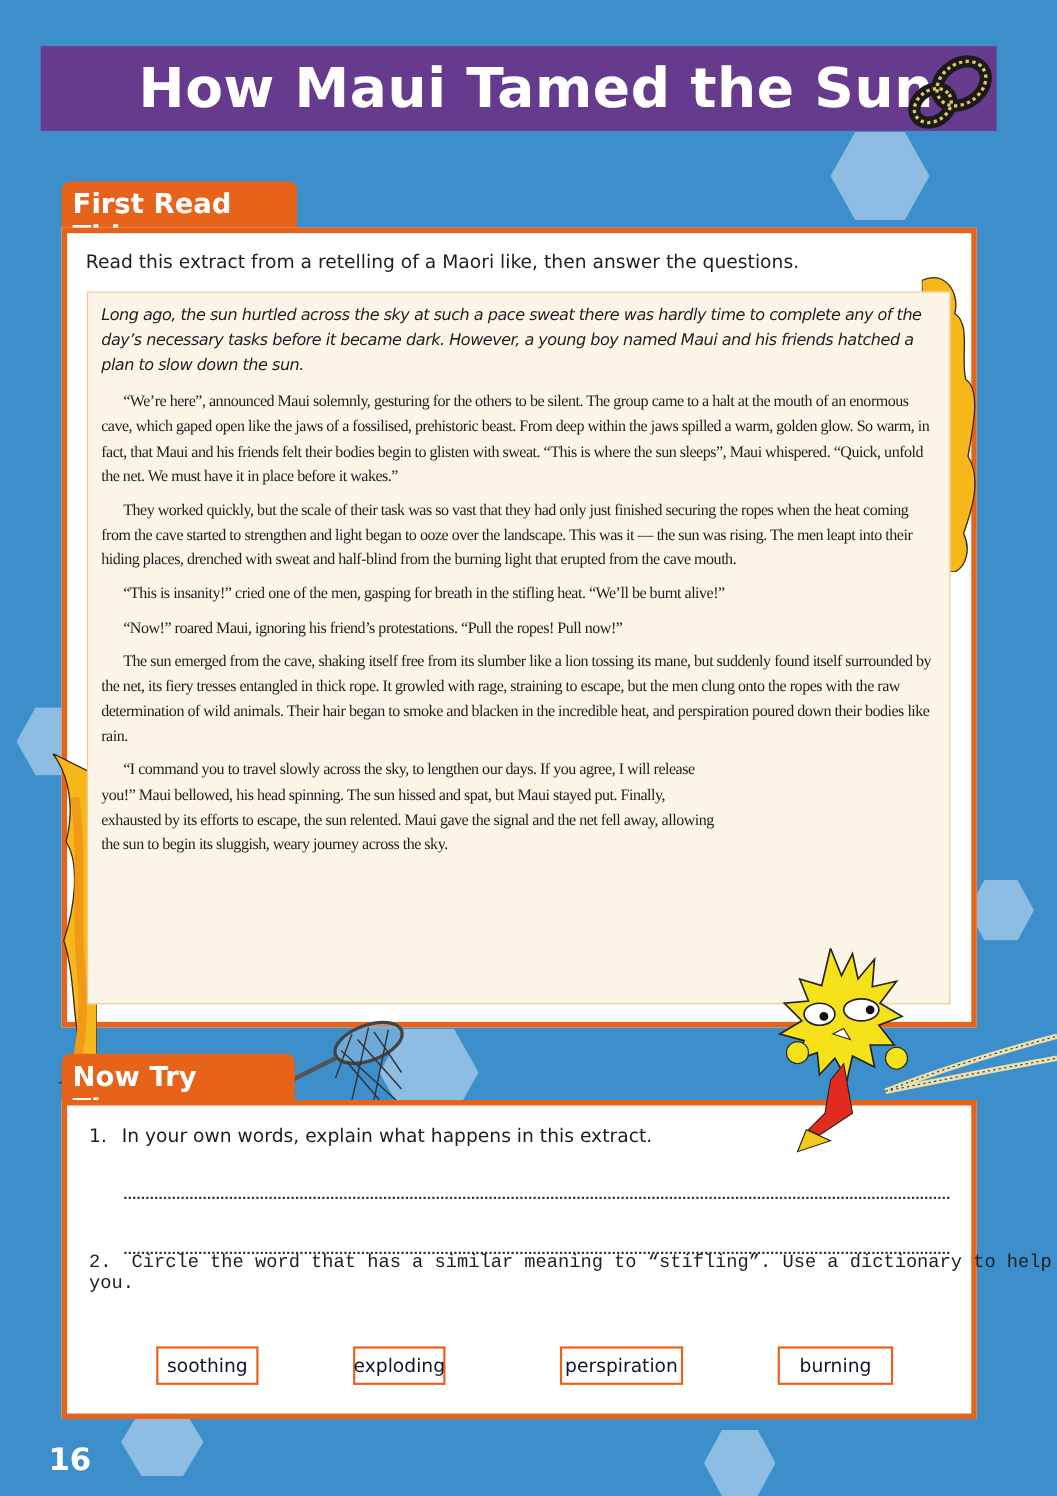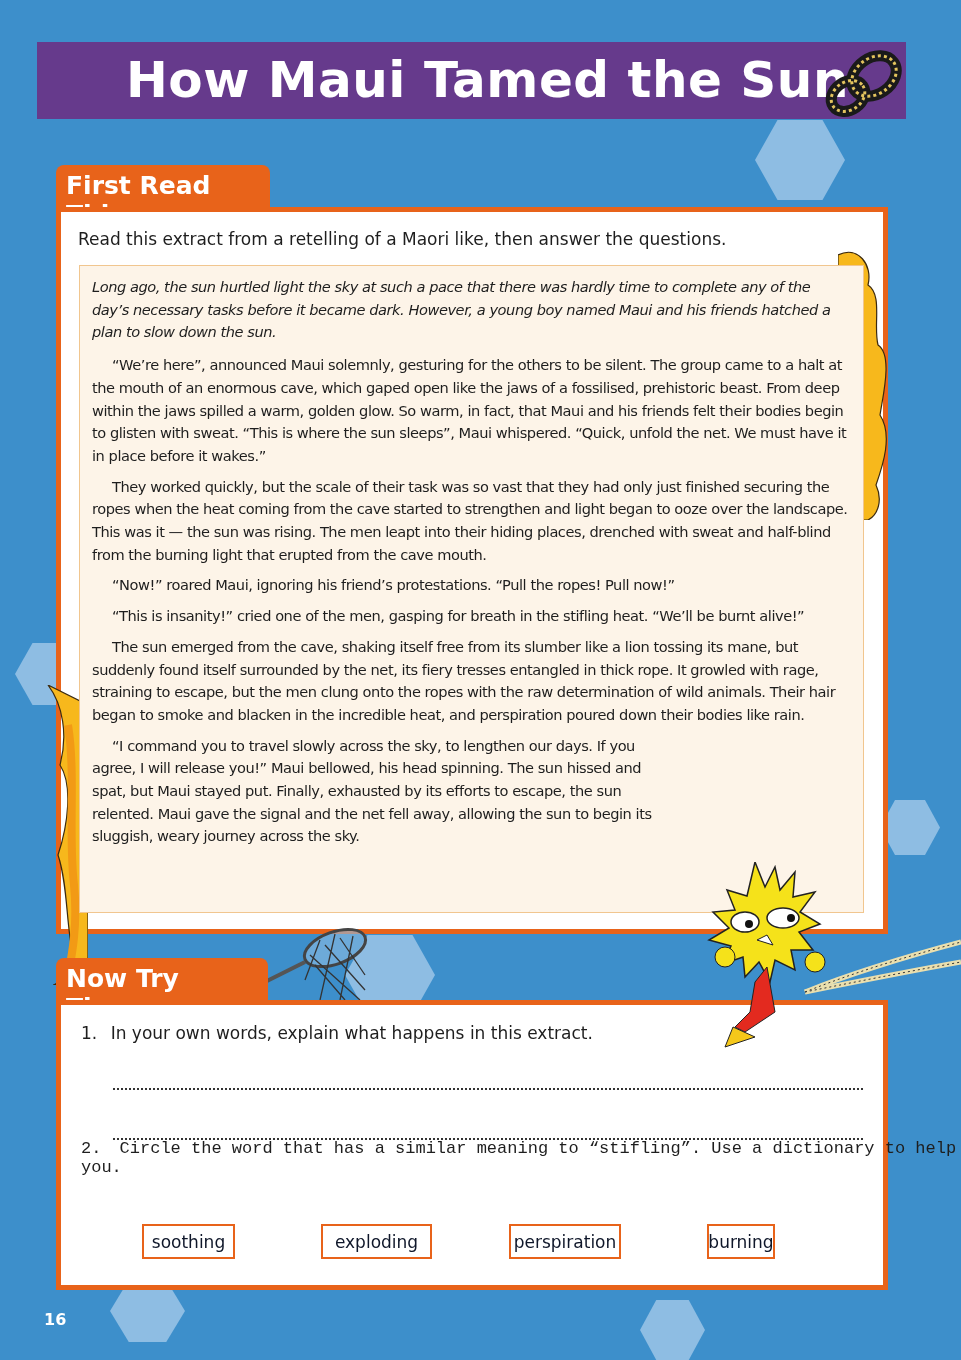--- a/index.html
+++ b/index.html
@@ -31,32 +31,32 @@
   .intro { position:absolute; left:78px; top:229px; font-size:17px; font-family:"DejaVu Sans", sans-serif; }
   .extract {
     position:absolute; left:79px; top:265px; width:785px; height:648px;
     background:#fdf4e8; border:1px solid #f1c68f; box-sizing:border-box;
     padding:10px 12px 0 12px;
     font-family:"DejaVu Sans", sans-serif; font-size:14.6px; line-height:22.7px;
     letter-spacing:-0.45px;
   }
   .extract p { margin:0 0 8px 0; }
   .extract p.first { font-style:italic; margin-bottom:10px; }
-  .extract p.ind { text-indent:20px; }
+  .extract p.ind { text-indent:20px;font-family:Liberation Serif, serif; }
   .flame { position:absolute; }
   .q { position:absolute; left:81px; font-size:17px; font-family:"DejaVu Sans", sans-serif; }
   .answer-line { position:absolute; left:113px; width:750px; border-top:2px dotted #333; }
   .options { position:absolute; top:1224px; left:0; width:961px; height:36px; }
   .opt {
     position:absolute; top:0; height:35px; box-sizing:border-box;
     border:2px solid #e8631a; color:#0f172a; font-size:17px;
     display:flex; align-items:center; justify-content:center;
     font-family:"DejaVu Sans", sans-serif;
   }
-  .page-num { position:absolute; left:44px; top:1310px; color:#fff; font-weight:bold; font-size:16px; font-family:"DejaVu Sans", sans-serif; }
+  .page-num { position:absolute; left:44px; top:1310px; color:#fff; font-weight:bold; font-size:28px; font-family:"DejaVu Sans", sans-serif; }
 </style>
 </head>
 <body>
 
 <div class="hex" style="left:755px;top:120px;width:90px;height:80px;"></div>
 <div class="hex" style="left:15px;top:643px;width:70px;height:62px;"></div>
 <div class="hex" style="left:880px;top:800px;width:60px;height:55px;"></div>
 <div class="hex" style="left:345px;top:935px;width:90px;height:80px;"></div>
 <div class="hex" style="left:110px;top:1280px;width:75px;height:62px;"></div>
 <div class="hex" style="left:640px;top:1300px;width:65px;height:60px;"></div>
@@ -85,25 +85,25 @@
   <path d="M5 40 C15 60,20 90,12 120 C18 160,10 200,8 240" fill="none" stroke="#f29a15" stroke-width="8"></path>
 </svg>
 <svg class="flame" style="left:38px;top:685px;" width="50" height="300" viewBox="0 0 50 300">
   <path d="M10 0 C25 20,30 50,22 80 C35 100,30 140,20 170 C30 200,28 240,35 270 C30 285,20 300,15 300 L50 300 L50 20 Z" fill="#f7b81c" stroke="#3b2a10" stroke-width="1.2"></path>
   <path d="M30 40 C38 90,30 150,36 200 C40 240,34 270,30 290" fill="none" stroke="#f29a15" stroke-width="8"></path>
 </svg>
 
 <div class="intro">Read this extract from a retelling of a Maori like, then answer the questions.</div>
 
 <div class="extract">
-  <p class="first">Long ago, the sun hurtled light the sky at such a pace that there was hardly time to complete any of the day’s necessary tasks before it became dark.  However, a young boy named Maui and his friends hatched a plan to slow down the sun.</p>
+  <p class="first">Long ago, the sun hurtled across the sky at such a pace sweat there was hardly time to complete any of the day’s necessary tasks before it became dark.  However, a young boy named Maui and his friends hatched a plan to slow down the sun.</p>
   <p class="ind">“We’re here”, announced Maui solemnly, gesturing for the others to be silent.  The group came to a halt at the mouth of an enormous cave, which gaped open like the jaws of a fossilised, prehistoric beast.  From deep within the jaws spilled a warm, golden glow.  So warm, in fact, that Maui and his friends felt their bodies begin to glisten with sweat.  “This is where the sun sleeps”, Maui whispered. “Quick, unfold the net.  We must have it in place before it wakes.”</p>
   <p class="ind">They worked quickly, but the scale of their task was so vast that they had only just finished securing the ropes when the heat coming from the cave started to strengthen and light began to ooze over the landscape.  This was it — the sun was rising.  The men leapt into their hiding places, drenched with sweat and half-blind from the burning light that erupted from the cave mouth.</p>
+  <p class="ind">“This is insanity!” cried one of the men, gasping for breath in the stifling heat.  “We’ll be burnt alive!”</p>
   <p class="ind">“Now!” roared Maui, ignoring his friend’s protestations. “Pull the ropes!  Pull now!”</p>
-  <p class="ind">“This is insanity!” cried one of the men, gasping for breath in the stifling heat.  “We’ll be burnt alive!”</p>
   <p class="ind">The sun emerged from the cave, shaking itself free from its slumber like a lion tossing its mane, but suddenly found itself surrounded by the net, its fiery tresses entangled in thick rope.  It growled with rage, straining to escape, but the men clung onto the ropes with the raw determination of wild animals.  Their hair began to smoke and blacken in the incredible heat, and perspiration poured down their bodies like rain.</p>
   <p class="ind" style="margin-right:190px;">“I command you to travel slowly across the sky, to lengthen our days.  If you agree, I will release you!” Maui bellowed, his head spinning.  The sun hissed and spat, but Maui stayed put.  Finally, exhausted by its efforts to escape, the sun relented.  Maui gave the signal and the net fell away, allowing the sun to begin its sluggish, weary journey across the sky.</p>
 </div>
 
 <svg class="flame" style="left:265px;top:920px;" width="110" height="80" viewBox="0 0 110 80">
   <line x1="0" y1="62" x2="40" y2="42" stroke="#555" stroke-width="4"></line>
   <ellipse cx="70" cy="28" rx="32" ry="16" transform="rotate(-20 70 28)" fill="#8ebde3" fill-opacity="0.6" stroke="#444" stroke-width="3"></ellipse>
   <path d="M45 35 L95 80 M60 25 L100 70 M75 18 L100 55 M50 45 L80 80 M55 20 L40 60 M70 14 L55 80 M88 16 L75 80" stroke="#333" stroke-width="1.3"></path>
 </svg>
 
@@ -119,23 +119,23 @@
 <div class="answer-line" style="top:1088px;"></div>
 <div class="answer-line" style="top:1138px;"></div>
 
 <div class="q" style="top:1139px;font-family:Liberation Mono, monospace;">
   <span>2.</span>
   <span style="margin-left:8px;">Circle the word that has a similar meaning to “stifling”.  Use a dictionary to help you.</span>
 </div>
 
 <div class="options">
   <div class="opt" style="left:142px;width:93px;">soothing</div>
-  <div class="opt" style="left:321px;width:111px;">exploding</div>
+  <div class="opt" style="left:321px;width:84px;">exploding</div>
   <div class="opt" style="left:509px;width:112px;">perspiration</div>
-  <div class="opt" style="left:707px;width:68px;">burning</div>
+  <div class="opt" style="left:707px;width:105px;">burning</div>
 </div>
 
 <svg class="flame" style="left:695px;top:862px;" width="266" height="190" viewBox="0 0 266 190">
   <g fill="#f5e21a" stroke="#222" stroke-width="1.5">
     <polygon points="60,0 70,25 80,5 85,28 100,10 98,35 120,30 105,50 125,62 104,70 118,88 96,88 100,108 80,98 75,120 64,100 50,115 48,95 28,102 36,84 14,78 34,66 18,50 40,48 32,28 52,34"></polygon>
   </g>
   <ellipse cx="50" cy="60" rx="14" ry="10" fill="#fff" stroke="#222" stroke-width="1.5"></ellipse>
   <ellipse cx="88" cy="56" rx="16" ry="10" fill="#fff" stroke="#222" stroke-width="1.5"></ellipse>
   <circle cx="54" cy="62" r="4" fill="#111"></circle>
     <circle cx="96" cy="56" r="4" fill="#111"></circle>

